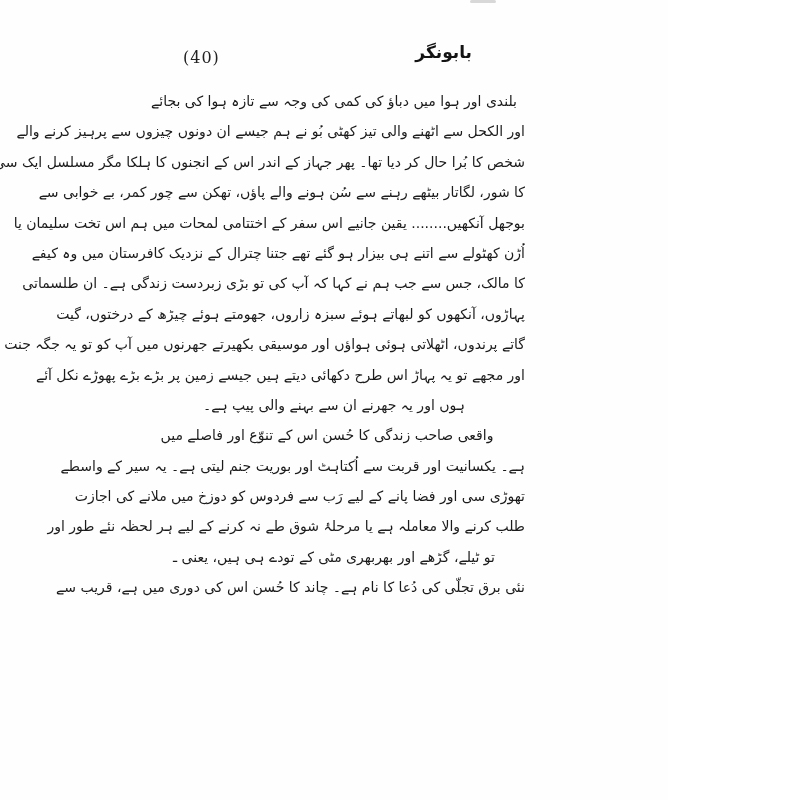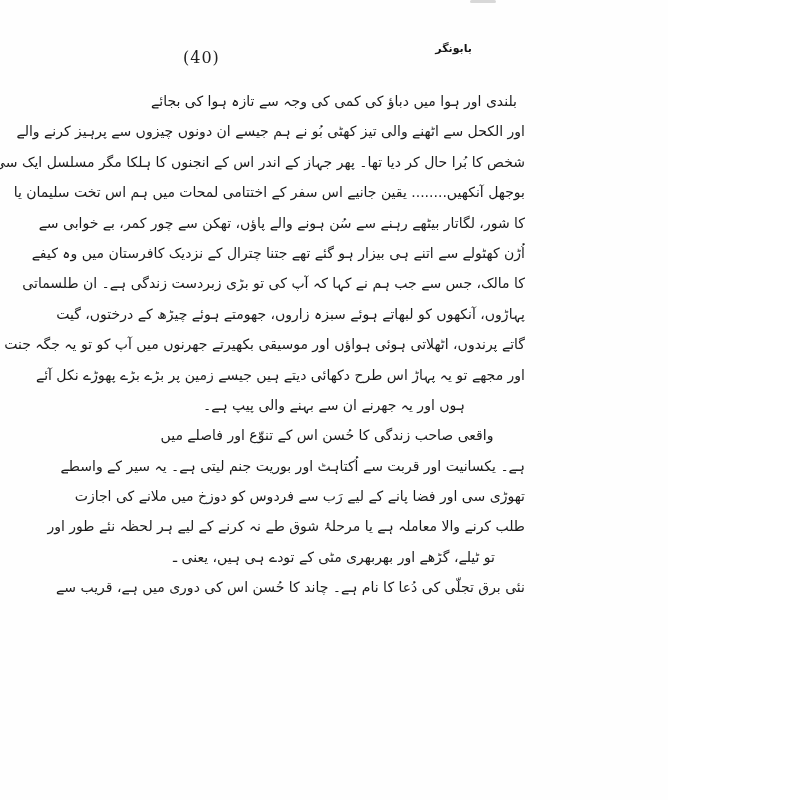--- a/index.html
+++ b/index.html
@@ -33,21 +33,21 @@
     font-family: "DejaVu Serif", serif;
     font-size: 16px;
     letter-spacing: 1px;
     color: #222;
   }
   .header-title {
     position: absolute;
     right: 196px;
     top: 42px;
     direction: rtl;
-    font-size: 11px;
+    font-size: 17px;
     font-weight: bold;
     color: #141414;
   }
   .body-text {
     position: absolute;
     left: 143px;
     right: 143px;
     top: 86px;
     direction: rtl;
     font-size: 14px;
@@ -84,22 +84,22 @@
   <div class="scan-mark"></div>
 
   <div class="page-number">(40)</div>
 
   <div class="header-title">بابونگر</div>
 
   <div class="body-text">
     <div class="line">بلندی اور ہوا میں دباؤ کی کمی کی وجہ سے تازہ ہوا کی بجائے</div>
     <div class="line">اور الکحل سے اٹھنے والی تیز کھٹی بُو نے ہم جیسے ان دونوں چیزوں سے پرہیز کرنے والے</div>
     <div class="line">شخص کا بُرا حال کر دیا تھا۔ پھر جہاز کے اندر اس کے انجنوں کا ہلکا مگر مسلسل ایک سی آواز</div>
+    <div class="line">کا شور، لگاتار بیٹھے رہنے سے سُن ہونے والے پاؤں، تھکن سے چور کمر، بے خوابی سے</div>
     <div class="line">بوجھل آنکھیں........ یقین جانیے اس سفر کے اختتامی لمحات میں ہم اس تخت سلیمان یا</div>
-    <div class="line">کا شور، لگاتار بیٹھے رہنے سے سُن ہونے والے پاؤں، تھکن سے چور کمر، بے خوابی سے</div>
     <div class="line">اُڑن کھٹولے سے اتنے ہی بیزار ہو گئے تھے جتنا چترال کے نزدیک کافرستان میں وہ کیفے</div>
     <div class="line">کا مالک، جس سے جب ہم نے کہا کہ آپ کی تو بڑی زبردست زندگی ہے۔ ان طلسماتی</div>
     <div class="line">پہاڑوں، آنکھوں کو لبھاتے ہوئے سبزہ زاروں، جھومتے ہوئے چیڑھ کے درختوں، گیت</div>
     <div class="line">گاتے پرندوں، اٹھلاتی ہوئی ہواؤں اور موسیقی بکھیرتے جھرنوں میں آپ کو تو یہ جگہ جنت</div>
     <div class="line">اور مجھے تو یہ پہاڑ اس طرح دکھائی دیتے ہیں جیسے زمین پر بڑے بڑے پھوڑے نکل آئے</div>
     <div class="line">ہوں اور یہ جھرنے ان سے بہنے والی پیپ ہے۔</div>
     <div class="line para-indent">واقعی صاحب زندگی کا حُسن اس کے تنوّع اور فاصلے میں</div>
     <div class="line">ہے۔ یکسانیت اور قربت سے اُکتاہٹ اور بوریت جنم لیتی ہے۔ یہ سیر کے واسطے</div>
     <div class="line">تھوڑی سی اور فضا پانے کے لیے رَب سے فردوس کو دوزخ میں ملانے کی اجازت</div>
     <div class="line">طلب کرنے والا معاملہ ہے یا مرحلۂ شوق طے نہ کرنے کے لیے ہر لحظہ نئے طور اور</div>

